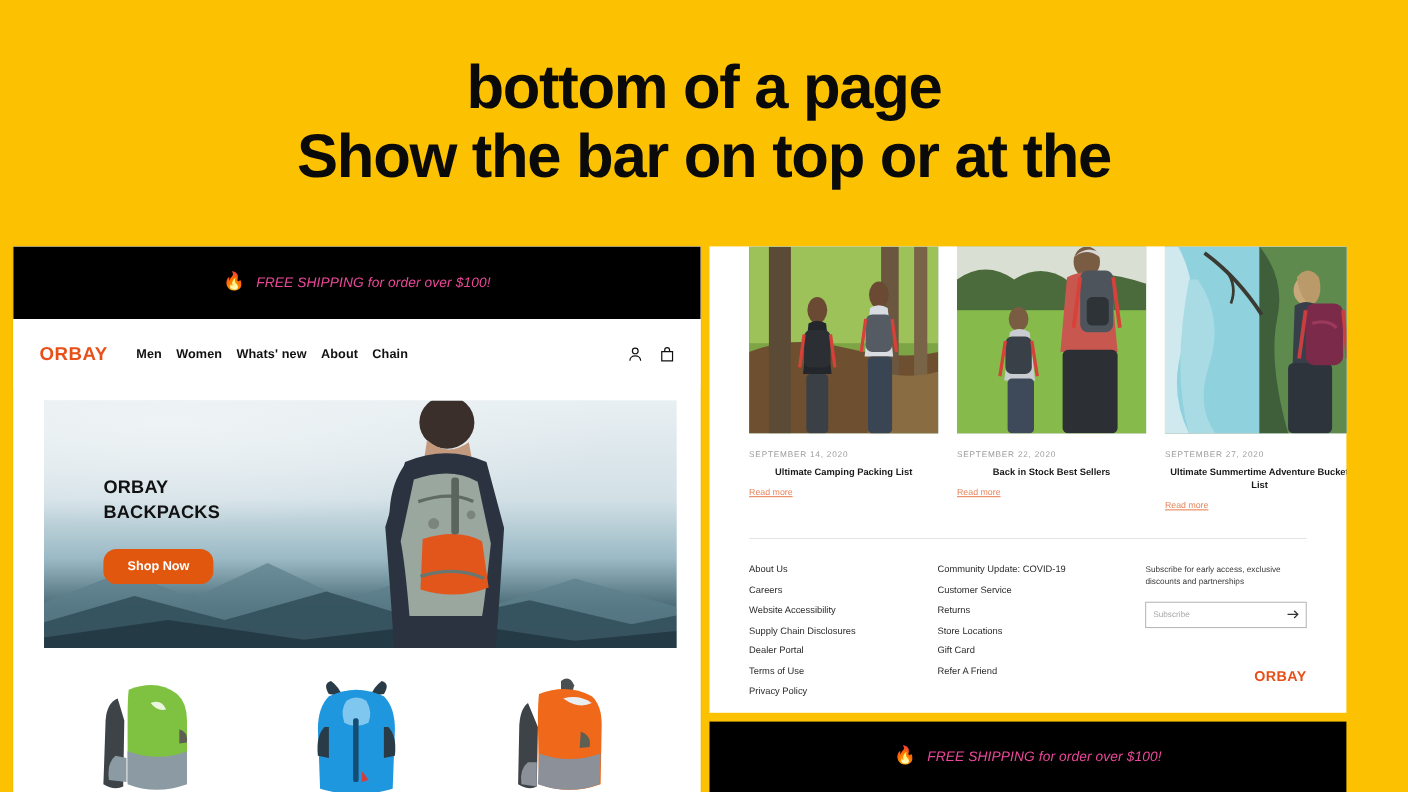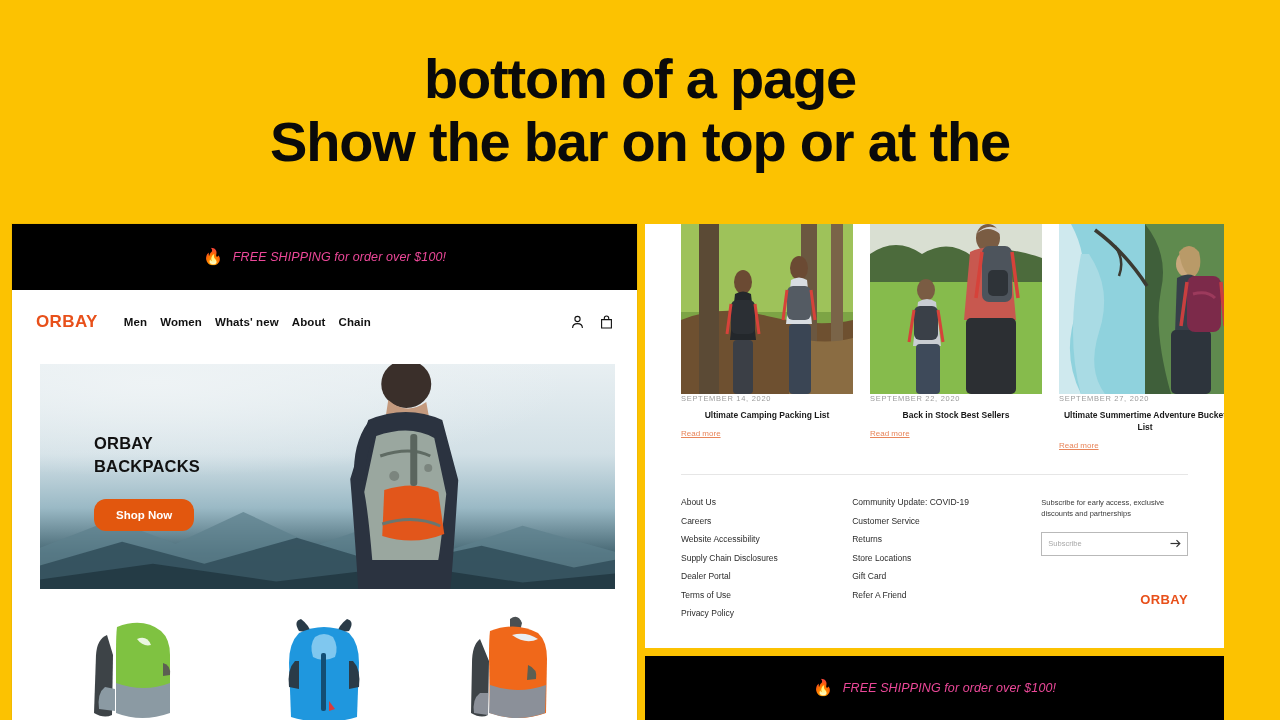--- a/index.html
+++ b/index.html
@@ -157,20 +157,21 @@
     padding: 0 36px;
   }
   .blog-card { width: 172px; }
   .blog-thumb {
     width: 172px; height: 170px;
     overflow: hidden;
     position: relative;
     background: #8aa37c;
   }
   .blog-date {
+    margin-top: 14px;
     font-size: 7.5px;
     letter-spacing: 0.7px;
     color: #9b9b9b;
     text-transform: uppercase;
     white-space: nowrap;
   }
   .blog-title {
     margin-top: 6px;
     font-size: 8.5px;
     font-weight: 700;

